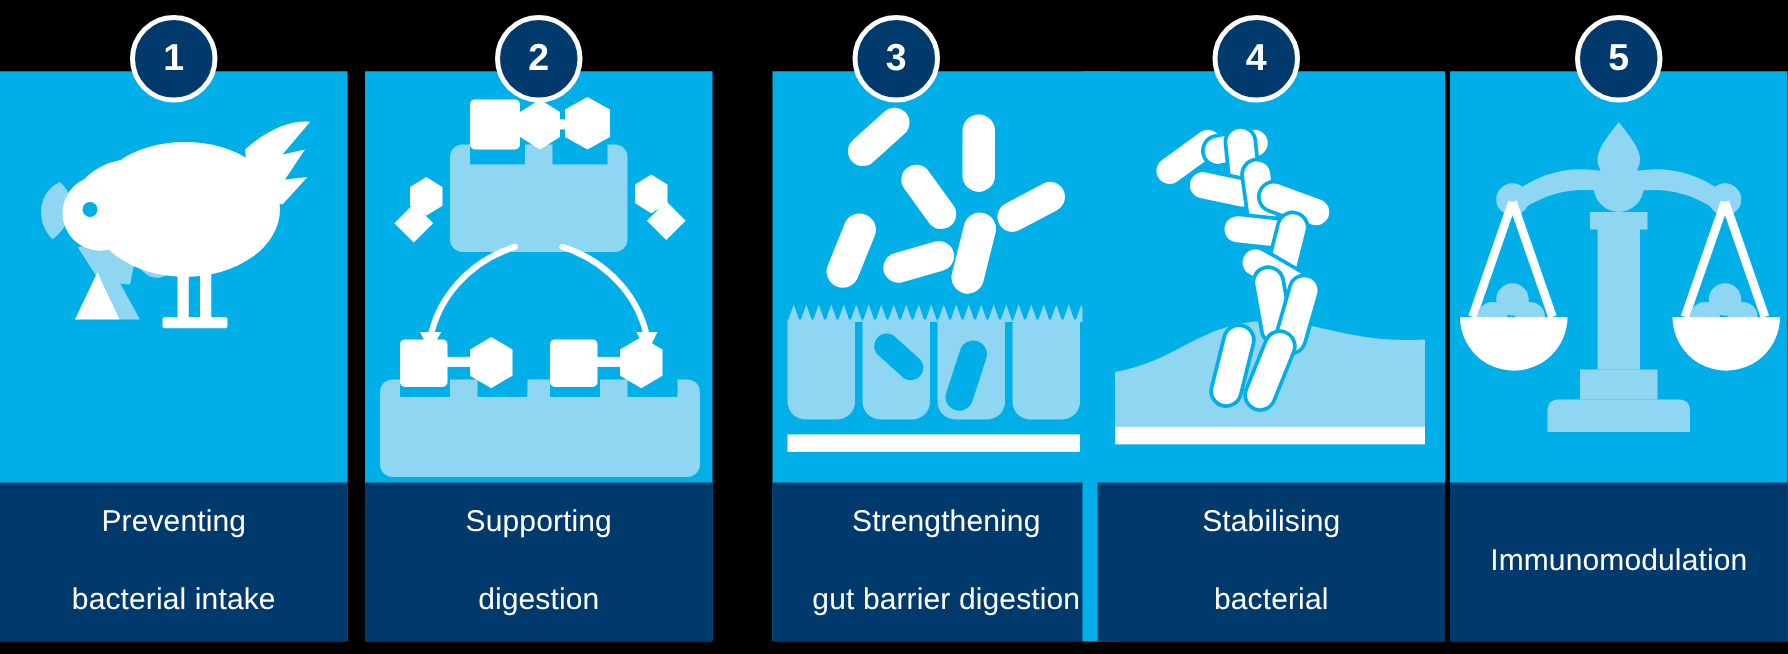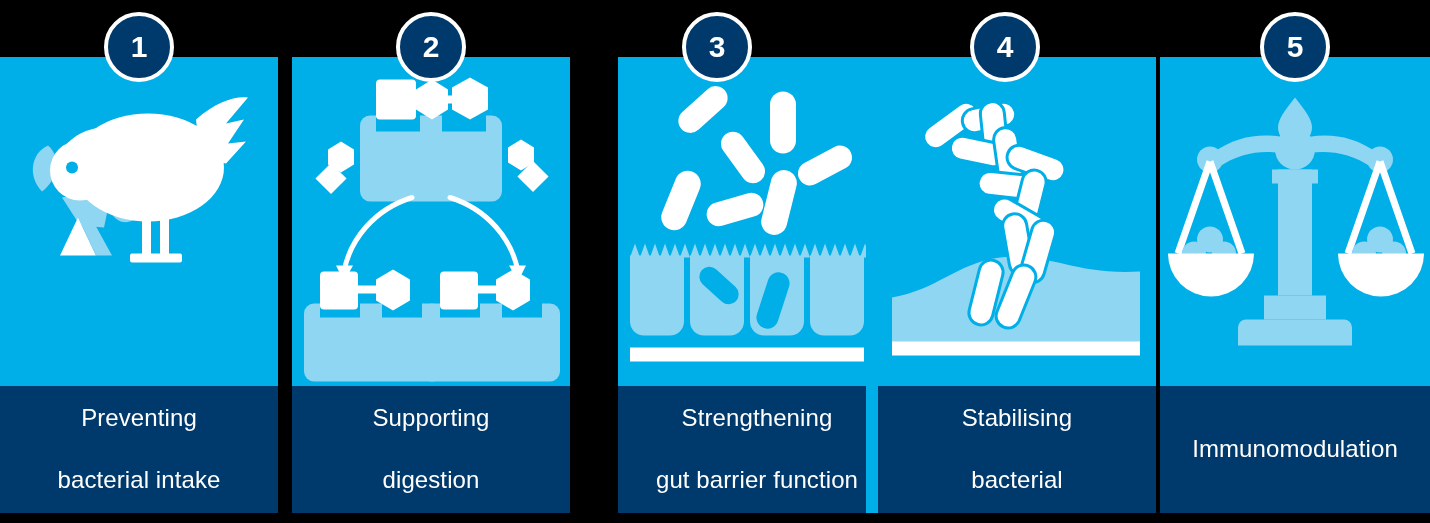--- a/index.html
+++ b/index.html
@@ -134,21 +134,21 @@
           <path d="M192 200 l5 -14 l5 14 l5 -14 l5 14 l5 -14 l5 14 l5 -14 l5 14 l5 -14 l5 14 l5 -14 l5 14 z"></path>
         </g>
 
         <rect x="78" y="218" width="46" height="20" rx="10" transform="rotate(42 101 228)" fill="#00AEE8"></rect>
         <rect x="144" y="214" width="22" height="58" rx="11" transform="rotate(18 155 243)" fill="#00AEE8"></rect>
 
         <rect x="12" y="290" width="234" height="14" fill="#FFFFFF"></rect>
       </svg>
     </div>
     <div class="caption">
-      <span><span>Strengthening</span><br><span>gut barrier function</span></span>
+      <span><span>Strengthening</span><br><span>gut barrier digestion</span></span>
     </div>
   </div>
 
   <div class="panel p4">
     <div class="icon-area">
       <svg width="278" height="329" viewBox="0 0 278 329">
 
         <path d="M14 240 C60 232 78 206 122 200 C170 194 196 218 262 214 L262 290 L14 290 Z" fill="#8FD6F2"></path>
 
         <g fill="#FFFFFF" stroke="#00AEE8" stroke-width="3">

